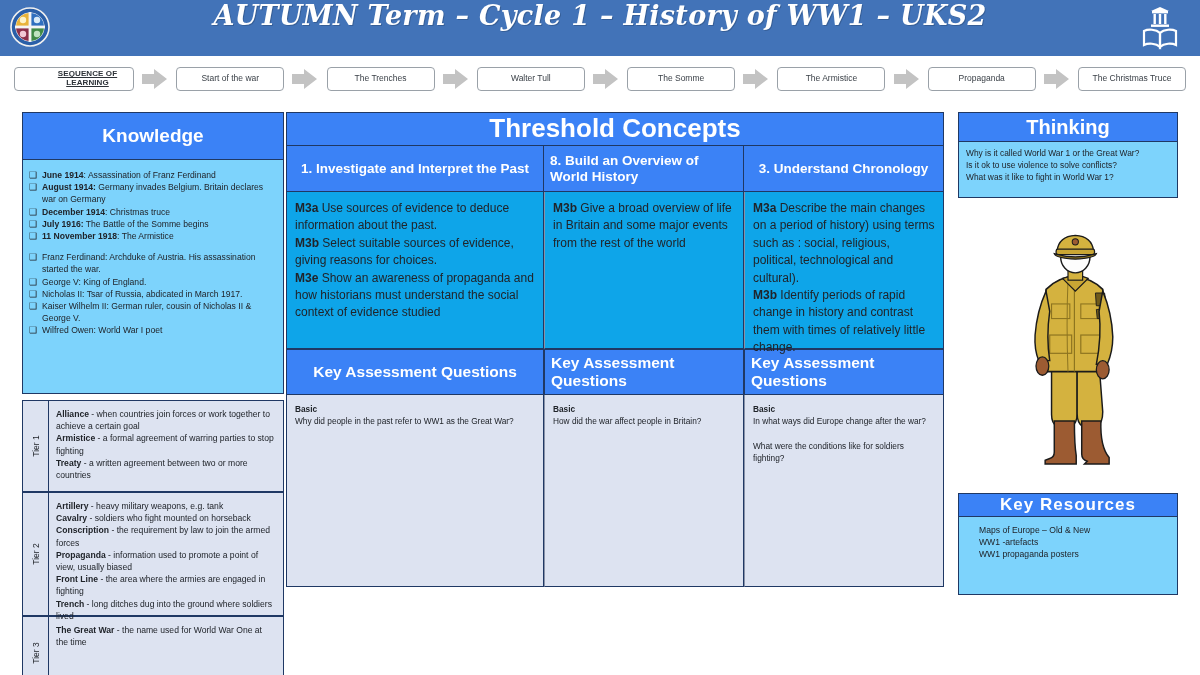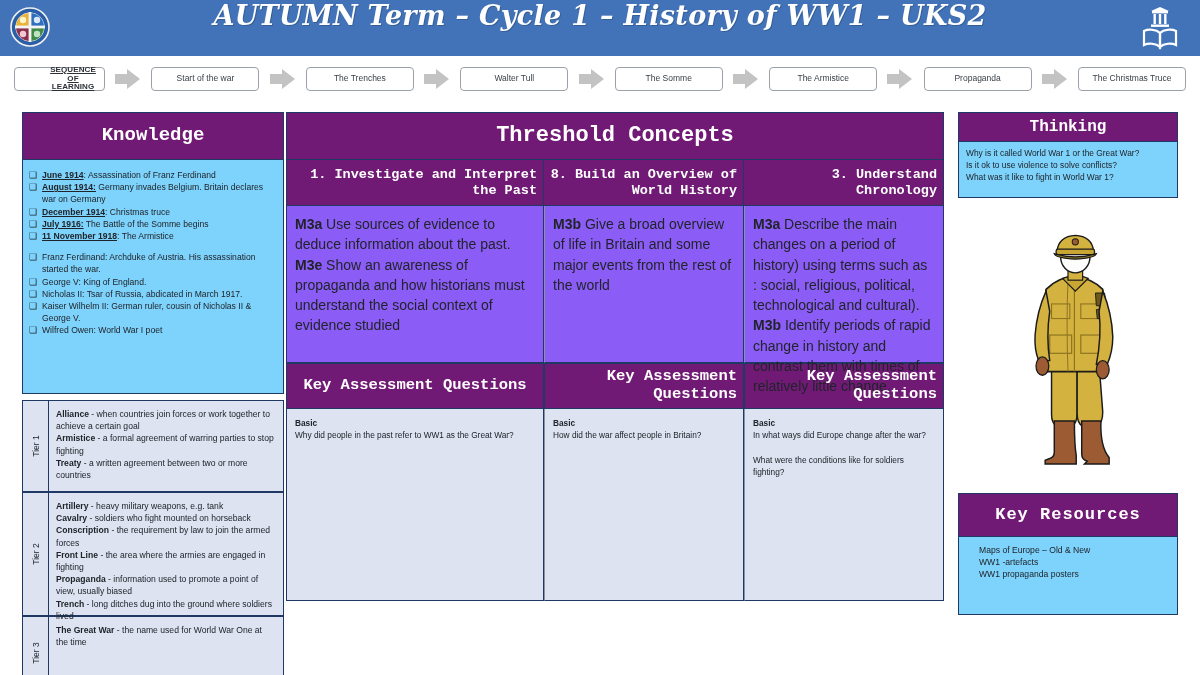--- a/index.html
+++ b/index.html
@@ -36,61 +36,61 @@
     position: absolute; left: 0; top: 58px; width: 1200px; height: 42px;
     display: flex; align-items: center; padding: 0 14px;
   }
   .seq-box {
     height: 24px; border: 1px solid #9aa1a8; border-radius: 4px;
     background: #fff;
     display: flex; align-items: center; justify-content: center;
     font-size: 8.5px; color: #3b4148; text-align: center;
     padding: 0 3px; line-height: 1.1;
   }
-  .seq-box.first { width: 91px; padding-left: 30px; }
+  .seq-box.first { width: 120px; padding-left: 30px; }
   .seq-box.step  { width: 108px; }
   .seq-box.first .seq-label {
     font-weight: bold; font-size: 8px; letter-spacing: .1px;
     text-decoration: underline; color: #2d3238;
   }
   .seq-arrow { width: 26px; height: 22px; flex: 0 0 26px; margin: 0 4px; }
   .seq-spacer { flex: 1 1 auto; }
 
   
   .knowledge-col {
     position: absolute; left: 22px; top: 112px; width: 262px; height: 533px;
   }
   .threshold-col {
     position: absolute; left: 286px; top: 112px; width: 658px; height: 533px;
   }
   .right-col {
     position: absolute; left: 958px; top: 112px; width: 220px; height: 533px;
   }
 
   .bluebar {
-    background: #701a75; border: 1px solid #1f3864;
-    color: #fff; text-align: right;
-    font-family: Liberation Mono, monospace; font-weight: bold;
+    background: #3b82f6; border: 1px solid #1f3864;
+    color: #fff; text-align: left;
+    font-family: Liberation Sans, sans-serif; font-weight: bold;
     display: flex; align-items: center; justify-content: center;
     line-height: 1.15;
   }
   .panel-body {
     background: #7dd3fc; border: 1px solid #1f3864; border-top: none;
   }
 
   
   .k-head { height: 48px; font-size: 19px; }
   .k-body {
     height: 234px; padding: 9px 8px 6px 6px;
     font-size: 8.6px; color: #20242a; line-height: 1.42;
   }
   .k-line { display: flex; align-items: flex-start; margin-bottom: 0px; }
   .k-bullet { flex: 0 0 13px; font-size: 9px; line-height: 1.35; color: #20242a; }
   .k-text { flex: 1 1 auto; }
-  .k-text b { font-weight: bold; text-decoration: underline; }
+  .k-text b { font-weight: bold; }
   .k-gap { height: 9px; }
 
   
   .tier-table { margin-top: 6px; border: 1px solid #1f3864; border-bottom: 2px solid #1f3864; }
   .tier-row { display: flex; background: #DDE3F1; border-bottom: 2px solid #1f3864; }
   .tier-row:last-child { border-bottom: none; }
   .tier-label {
     flex: 0 0 26px; border-right: 1px solid #1f3864;
     display: flex; align-items: center; justify-content: center;
   }
@@ -101,62 +101,62 @@
   .tier-defs {
     flex: 1 1 auto; padding: 7px 8px 7px 7px;
     font-size: 8.6px; line-height: 1.42; color: #20242a;
   }
   .tier-defs b { font-weight: bold; }
   .tier-r1 { height: 92px; }
   .tier-r2 { height: 124px; }
   .tier-r3 { height: 72px; }
 
   
-  .t-head { height: 48px; font-size: 22px; }
+  .t-head { height: 34px; font-size: 26px; }
   .t-grid { display: flex; }
   .t-col { flex: 1 1 0; }
   .t-col-1 { flex: 0 0 258px; }
   .t-col-2 { flex: 0 0 200px; }
   .t-col-3 { flex: 0 0 200px; }
   .t-subhead {
     height: 46px; font-size: 13.5px; padding: 0 6px;
     border-top: none; border-left: none;
   }
   .t-col-1 .t-subhead { border-left: 1px solid #1f3864; }
   .t-body {
-    height: 157px; background: #8b5cf6;
+    height: 157px; background: #0ea5e9;
     border-left: 1px solid #8892a8; border-right: 1px solid #1f3864;
     border-bottom: 1px solid #1f3864;
     padding: 8px 8px 6px 8px;
-    font-size: 14px; line-height: 1.45; color: #20242a;
+    font-size: 12px; line-height: 1.45; color: #20242a;
   }
   .t-col-1 .t-body { border-left: 1px solid #1f3864; }
   .t-body b { font-weight: bold; }
   .kaq-subhead { height: 46px; font-size: 15.5px; padding: 0 6px; }
   .kaq-body {
     height: 192px; background: #DDE3F1;
     border-left: 1px solid #8892a8; border-right: 1px solid #1f3864;
     border-bottom: 1px solid #1f3864;
     padding: 8px 8px 6px 8px;
     font-size: 8.3px; line-height: 1.5; color: #20242a;
   }
   .t-col-1 .kaq-body { border-left: 1px solid #1f3864; }
   .kaq-body b { font-weight: bold; }
   .kaq-gap { height: 12px; }
 
   
-  .think-head { height: 30px; font-size: 16px; }
+  .think-head { height: 30px; font-size: 20px; }
   .think-body {
     height: 56px; padding: 6px 7px;
     font-size: 8.4px; line-height: 1.42; color: #20242a;
   }
   .soldier-wrap {
     height: 295px; display: flex; align-items: center; justify-content: center;
   }
-  .kr-head { height: 44px; font-size: 17px; letter-spacing: 1px; }
+  .kr-head { height: 24px; font-size: 17px; letter-spacing: 1px; }
   .kr-body {
     height: 78px; padding: 7px 20px;
     font-size: 8.6px; line-height: 1.42; color: #20242a;
   }
 </style>
 </head>
 <body>
 
 <div class="page">
 
@@ -341,22 +341,22 @@
           </div>
         </div>
         <div class="tier-row tier-r2">
           <div class="tier-label">
             <span>Tier 2</span>
           </div>
           <div class="tier-defs">
             <div><b>Artillery</b> - heavy military weapons, e.g. tank</div>
             <div><b>Cavalry</b> - soldiers who fight mounted on horseback</div>
             <div><b>Conscription</b> - the requirement by law to join the armed forces</div>
+            <div><b>Propaganda</b> - information used to promote a point of view, usually biased</div>
             <div><b>Front Line</b> - the area where the armies are engaged in fighting</div>
-            <div><b>Propaganda</b> - information used to promote a point of view, usually biased</div>
             <div><b>Trench</b> - long ditches dug into the ground where soldiers lived</div>
           </div>
         </div>
         <div class="tier-row tier-r3">
           <div class="tier-label">
             <span>Tier 3</span>
           </div>
           <div class="tier-defs">
             <div><b>The Great War</b> - the name used for World War One at the time</div>
           </div>
@@ -365,20 +365,21 @@
   </div>
 
   <div class="threshold-col">
     <div class="bluebar t-head">Threshold Concepts</div>
 
     <div class="t-grid">
       <div class="t-col t-col-1">
         <div class="bluebar t-subhead">1. Investigate and Interpret the Past</div>
         <div class="t-body" id="t-obj-0">
             <div><b>M3a</b> Use sources of evidence to deduce information about the past.</div>
+            <div><b>M3b</b> Select suitable sources of evidence, giving reasons for choices.</div>
             <div><b>M3e</b> Show an awareness of propaganda and how historians must understand the social context of evidence studied</div>
           </div>
         <div class="bluebar kaq-subhead">Key Assessment Questions</div>
         <div class="kaq-body" id="t-kaq-0">
             <div><b>Basic</b></div>
             <div>Why did people in the past refer to WW1 as the Great War?</div>
           </div>
       </div>
 
       <div class="t-col t-col-2">

